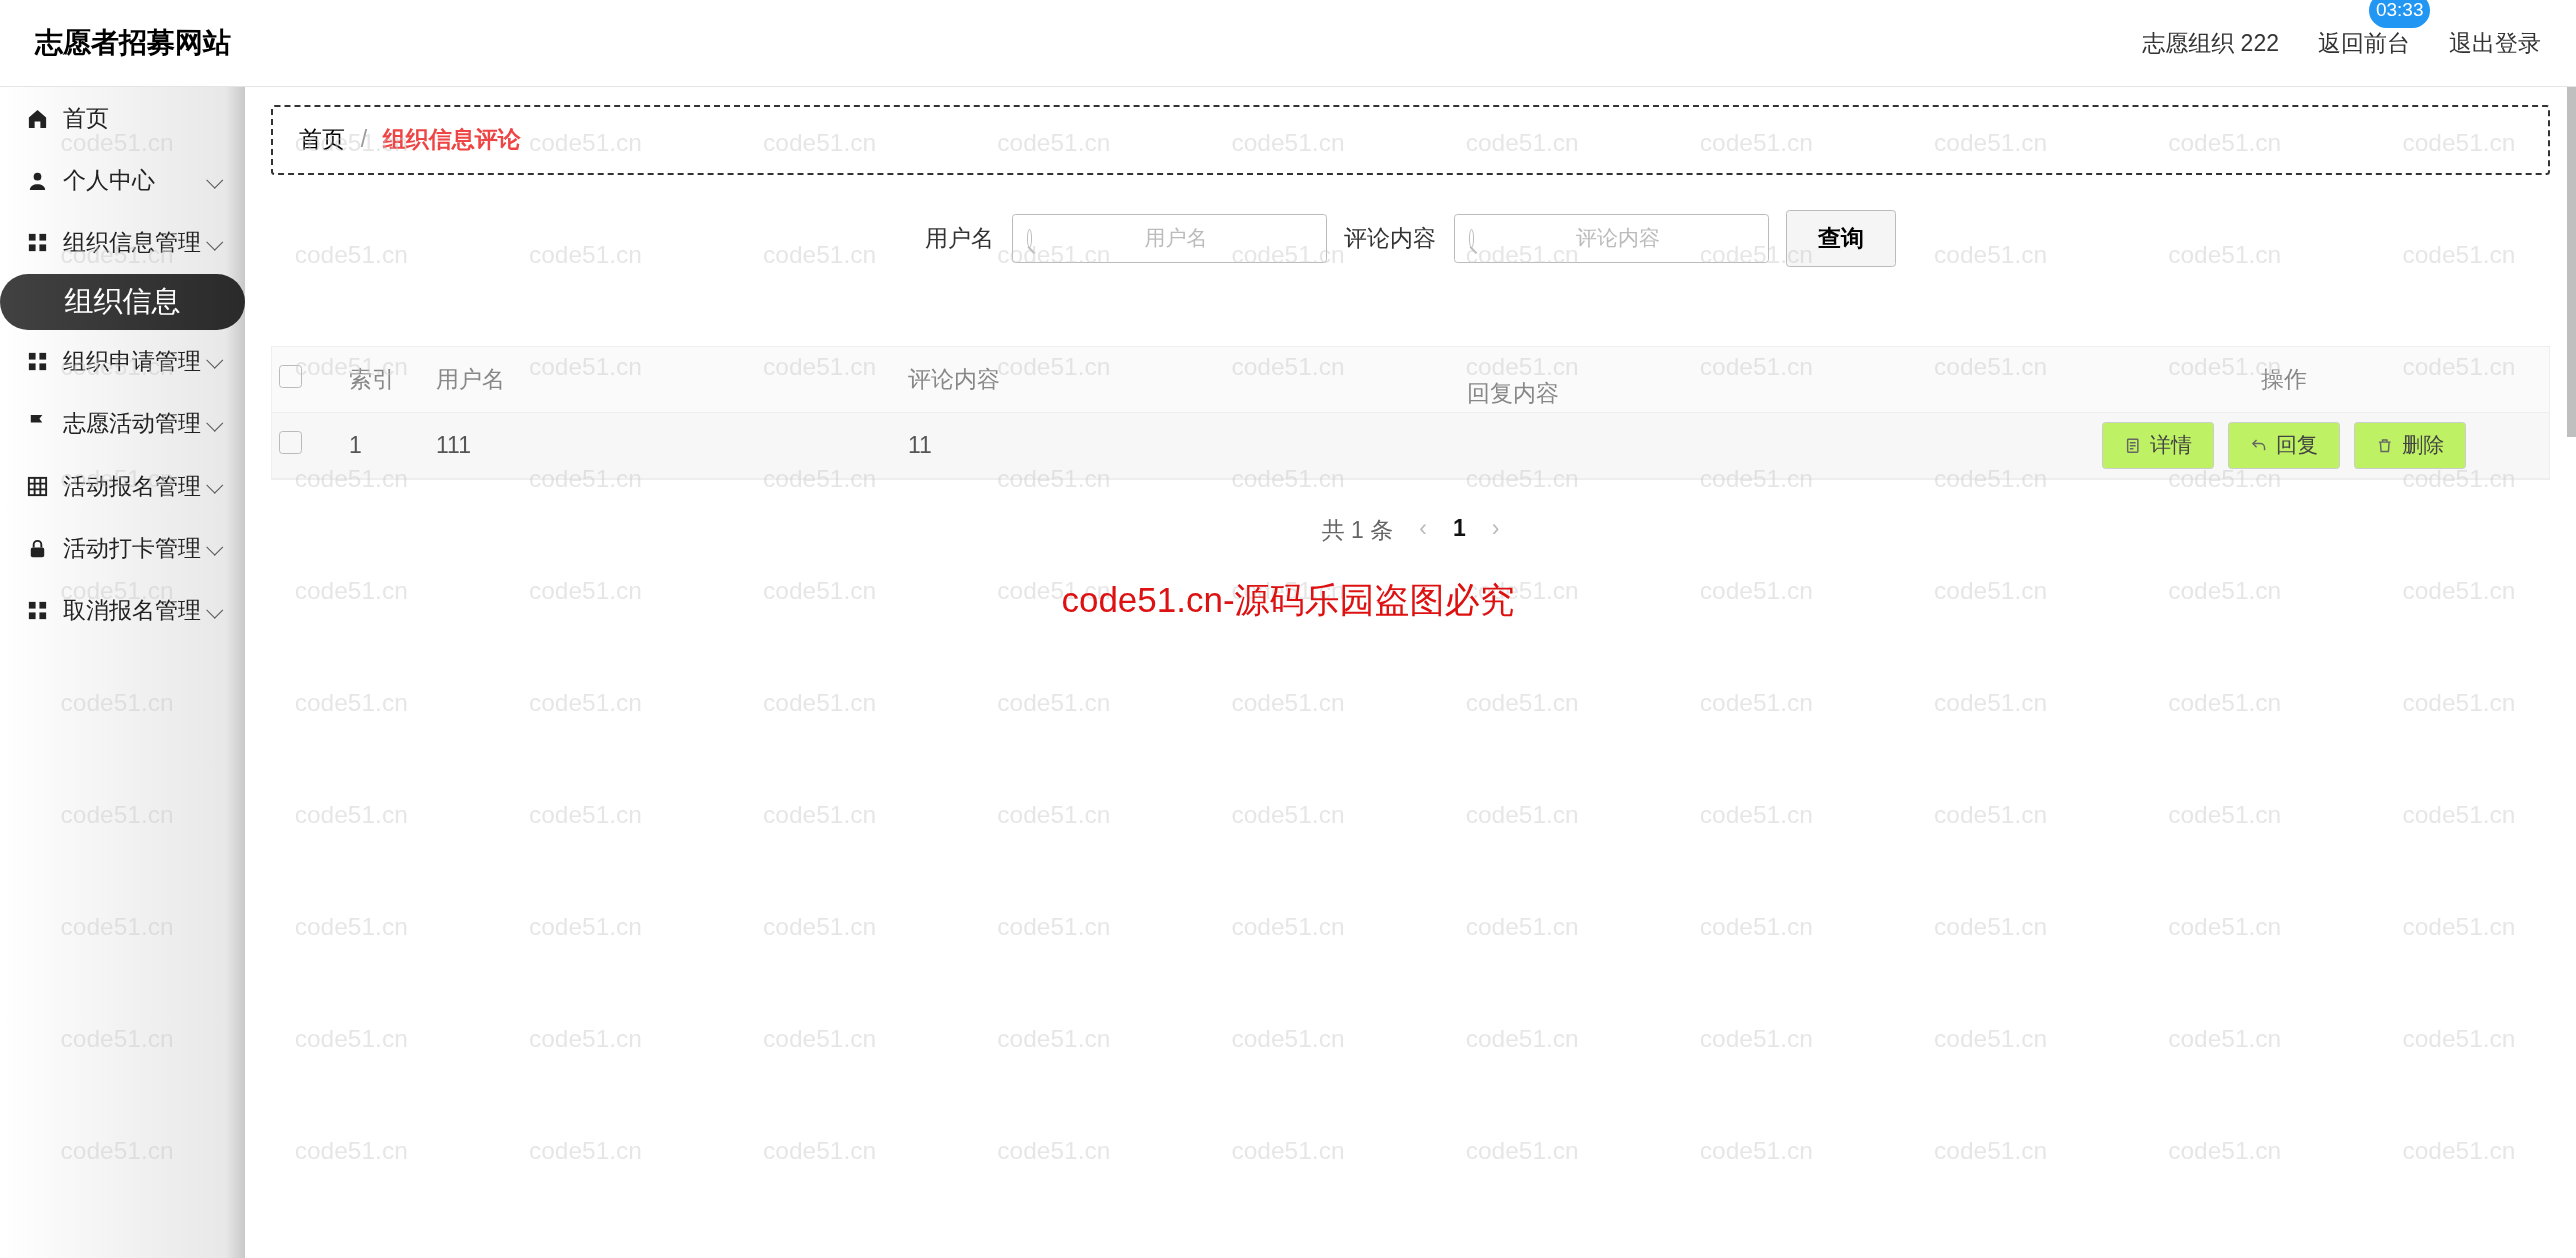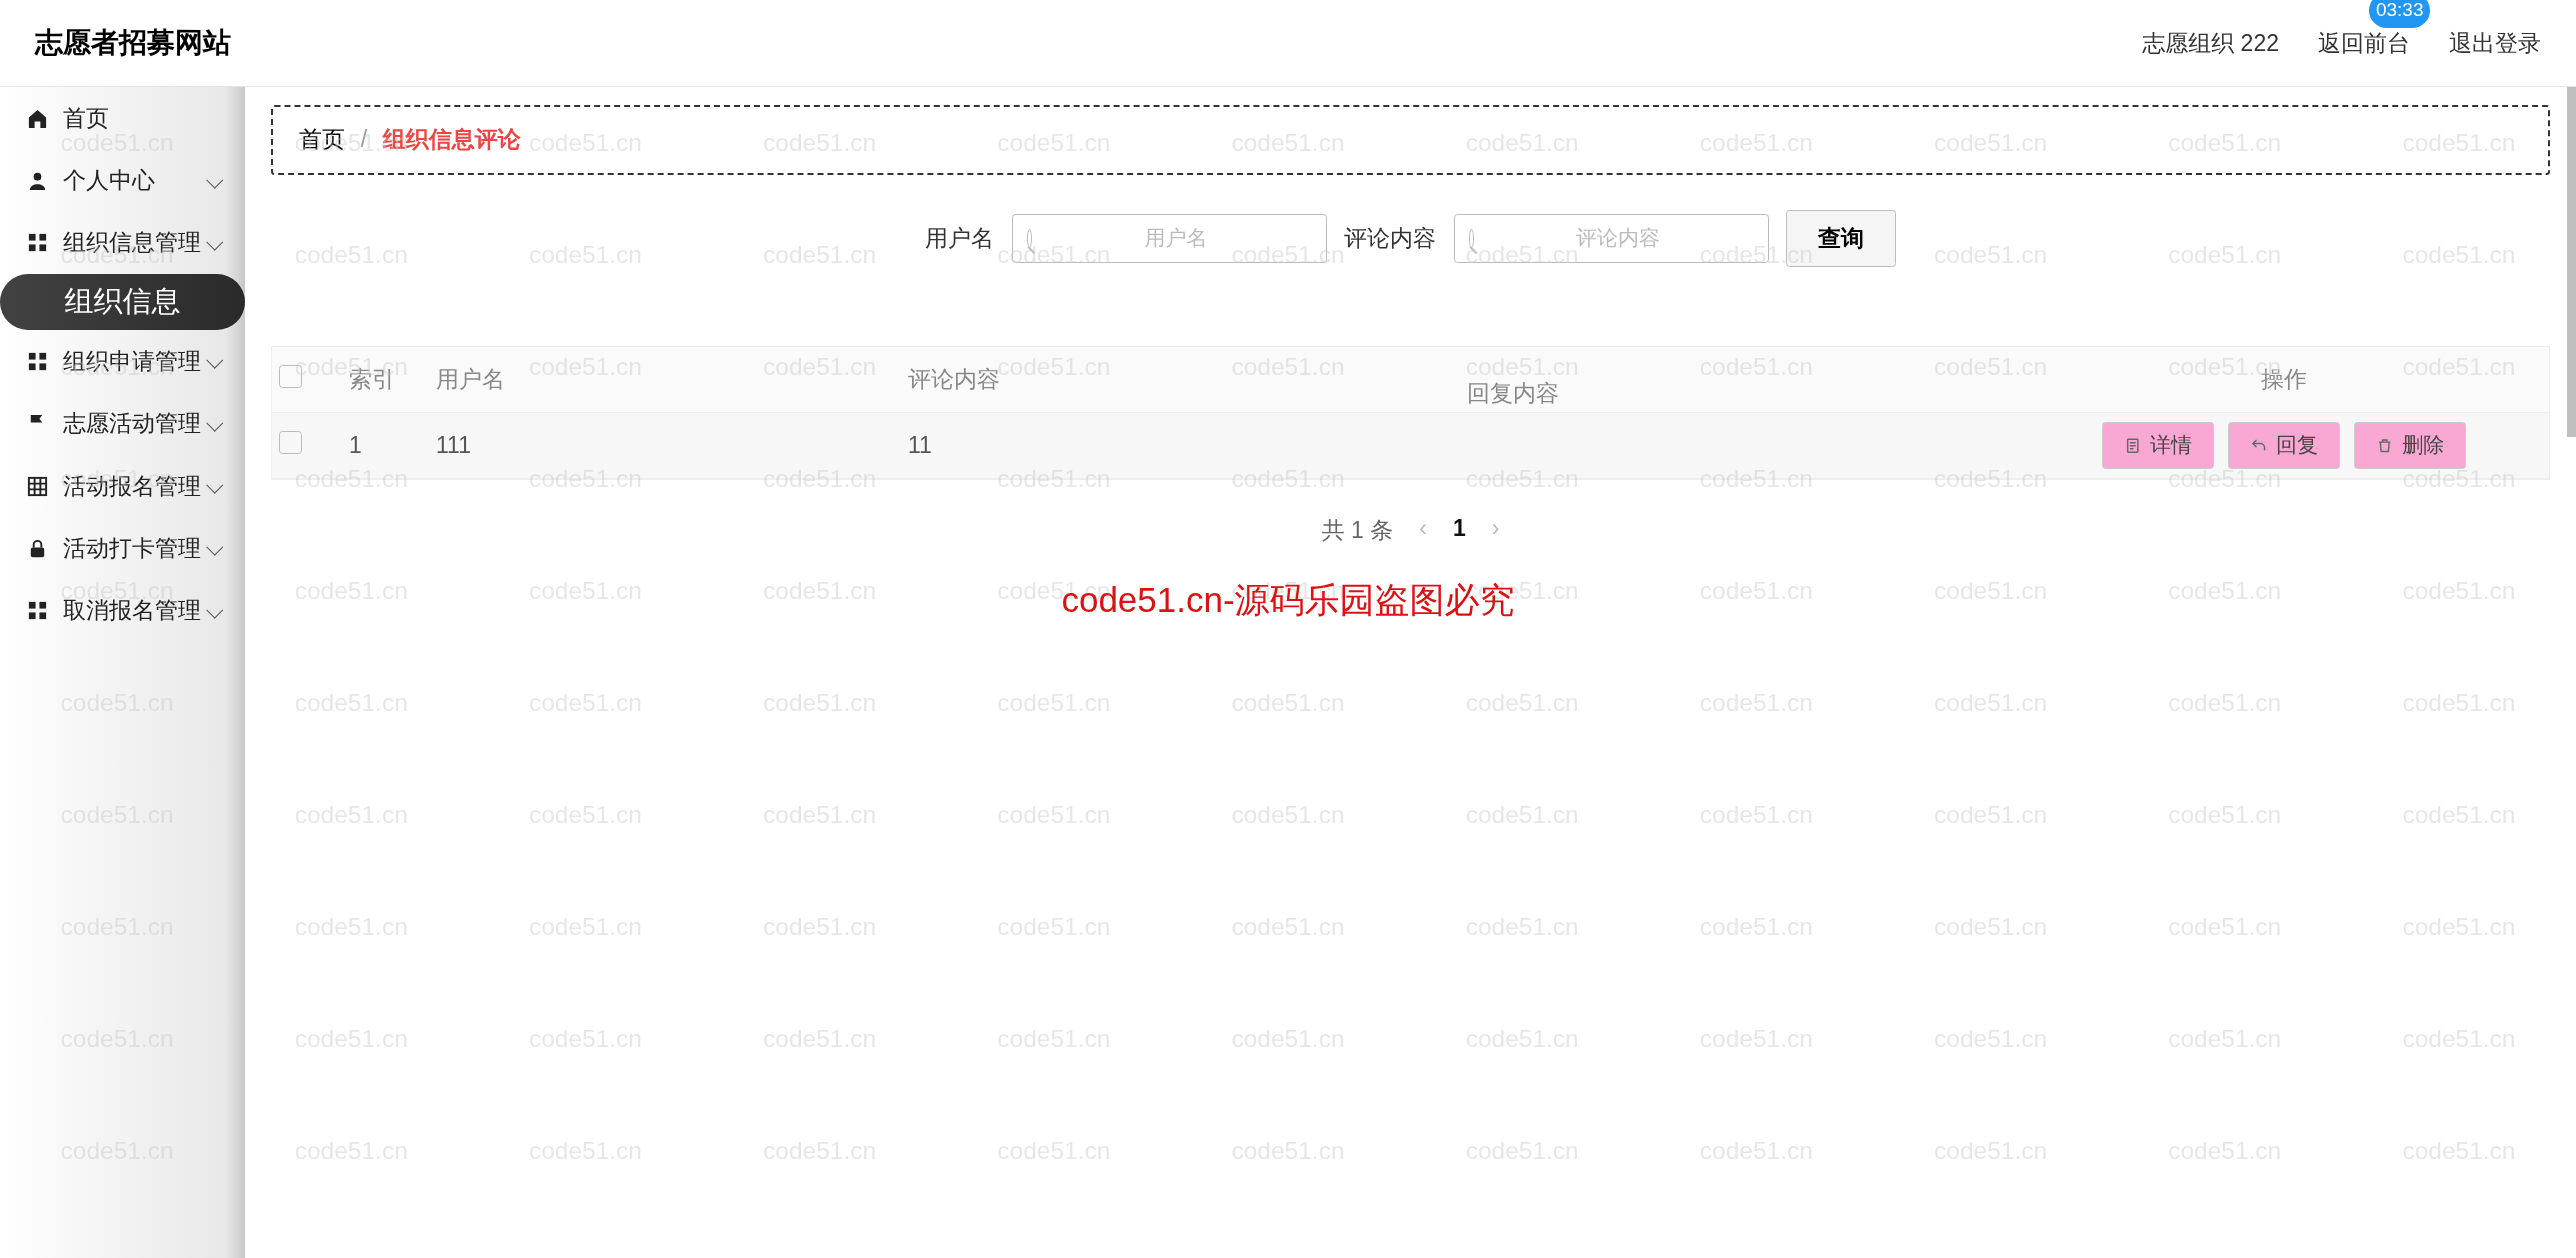--- a/index.html
+++ b/index.html
@@ -46,21 +46,21 @@
     .trow.header-row { background: #fafafa; color: #888; font-size: 23px; }
     .trow.body-row { color: #555; font-size: 23px; background: #f7f7f7; }
     .tcell { text-align: left; padding: 0 7px; }
     .c-chk { width: 70px; }
     .c-idx { width: 87px; }
     .c-user { width: 472px; }
     .c-content { width: 559px; }
     .c-reply { width: 559px; margin-top: 28px; }
     .c-ops { flex: 1; display: flex; justify-content: center; gap: 14px; }
     .chk { width: 23px; height: 23px; border: 0.9px solid #bbb; border-radius: 3.5px; display: inline-block; cursor: pointer; }
-    .op-btn { display: inline-flex; align-items: center; gap: 8.7px; border: 0.9px solid #ccc; background: #f9a8d4; padding: 8.7px 21px; font-size: 21px; border-radius: 3.5px; cursor: pointer; color: #444; }
+    .op-btn { display: inline-flex; align-items: center; gap: 8.7px; border: 0.9px solid #ccc; background: #bef264; padding: 8.7px 21px; font-size: 21px; border-radius: 3.5px; cursor: pointer; color: #444; }
     .op-ico { width: 17.5px; height: 17.5px; display: inline-block; }
 
     
     .pagination { display: flex; justify-content: center; align-items: flex-start; gap: 26px; margin-top: 35px; font-size: 23px; color: #666; }
     .pagination .page-num { color: #111; font-weight: 600; }
     .pagination .arrow { color: #bbb; cursor: pointer; }
 
     
     .wm-center { position: absolute; top: 577px; left: 50%; transform: translateX(-50%); color: #d11; font-size: 35px; pointer-events: none; }
 

